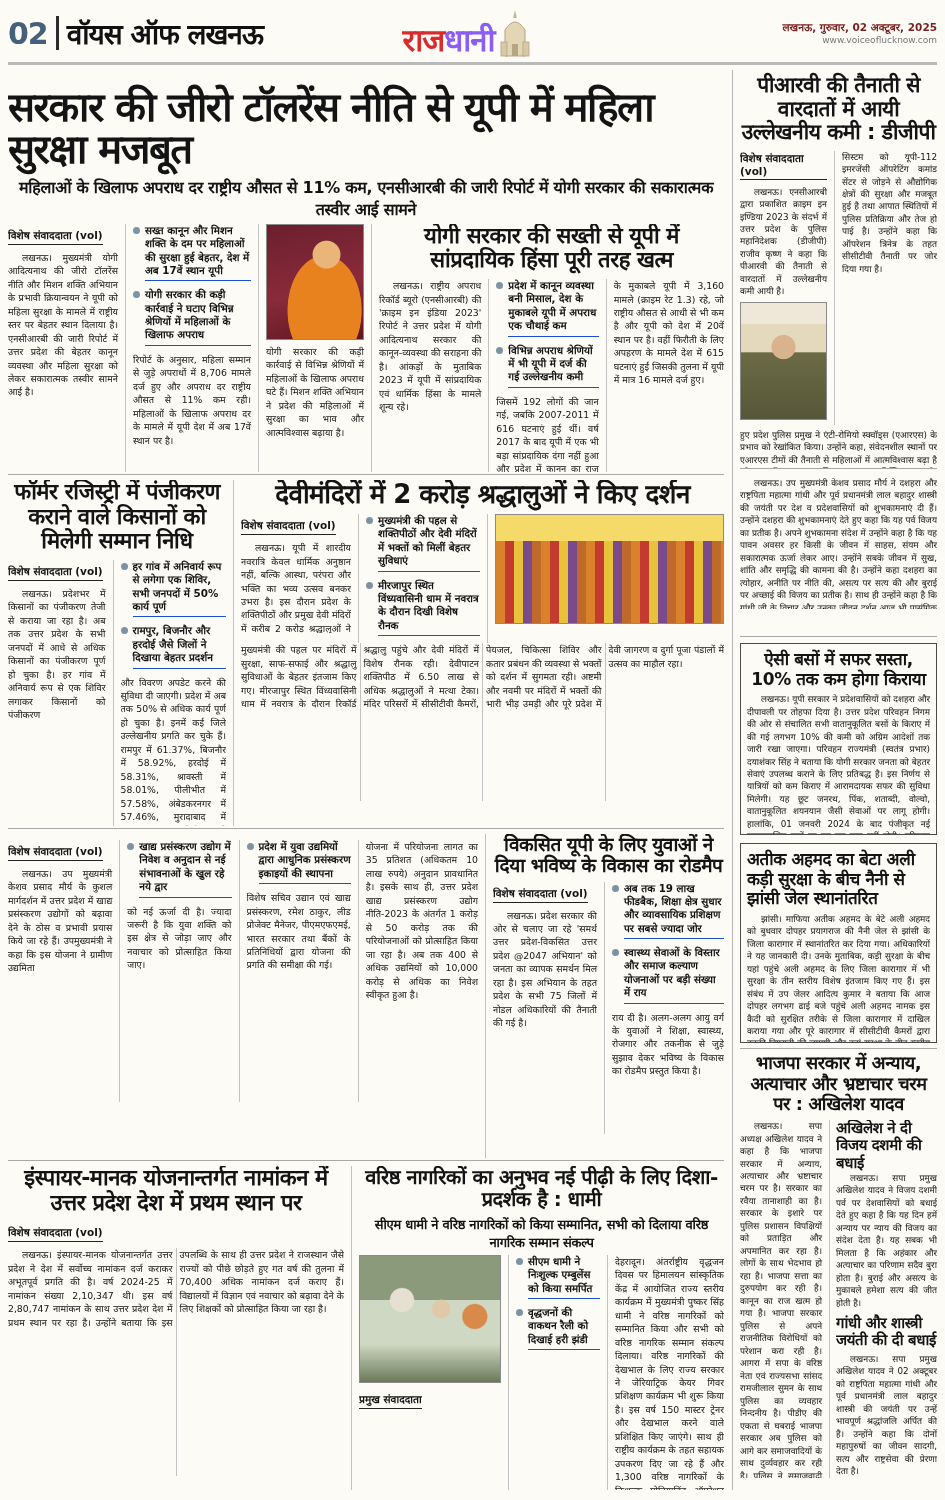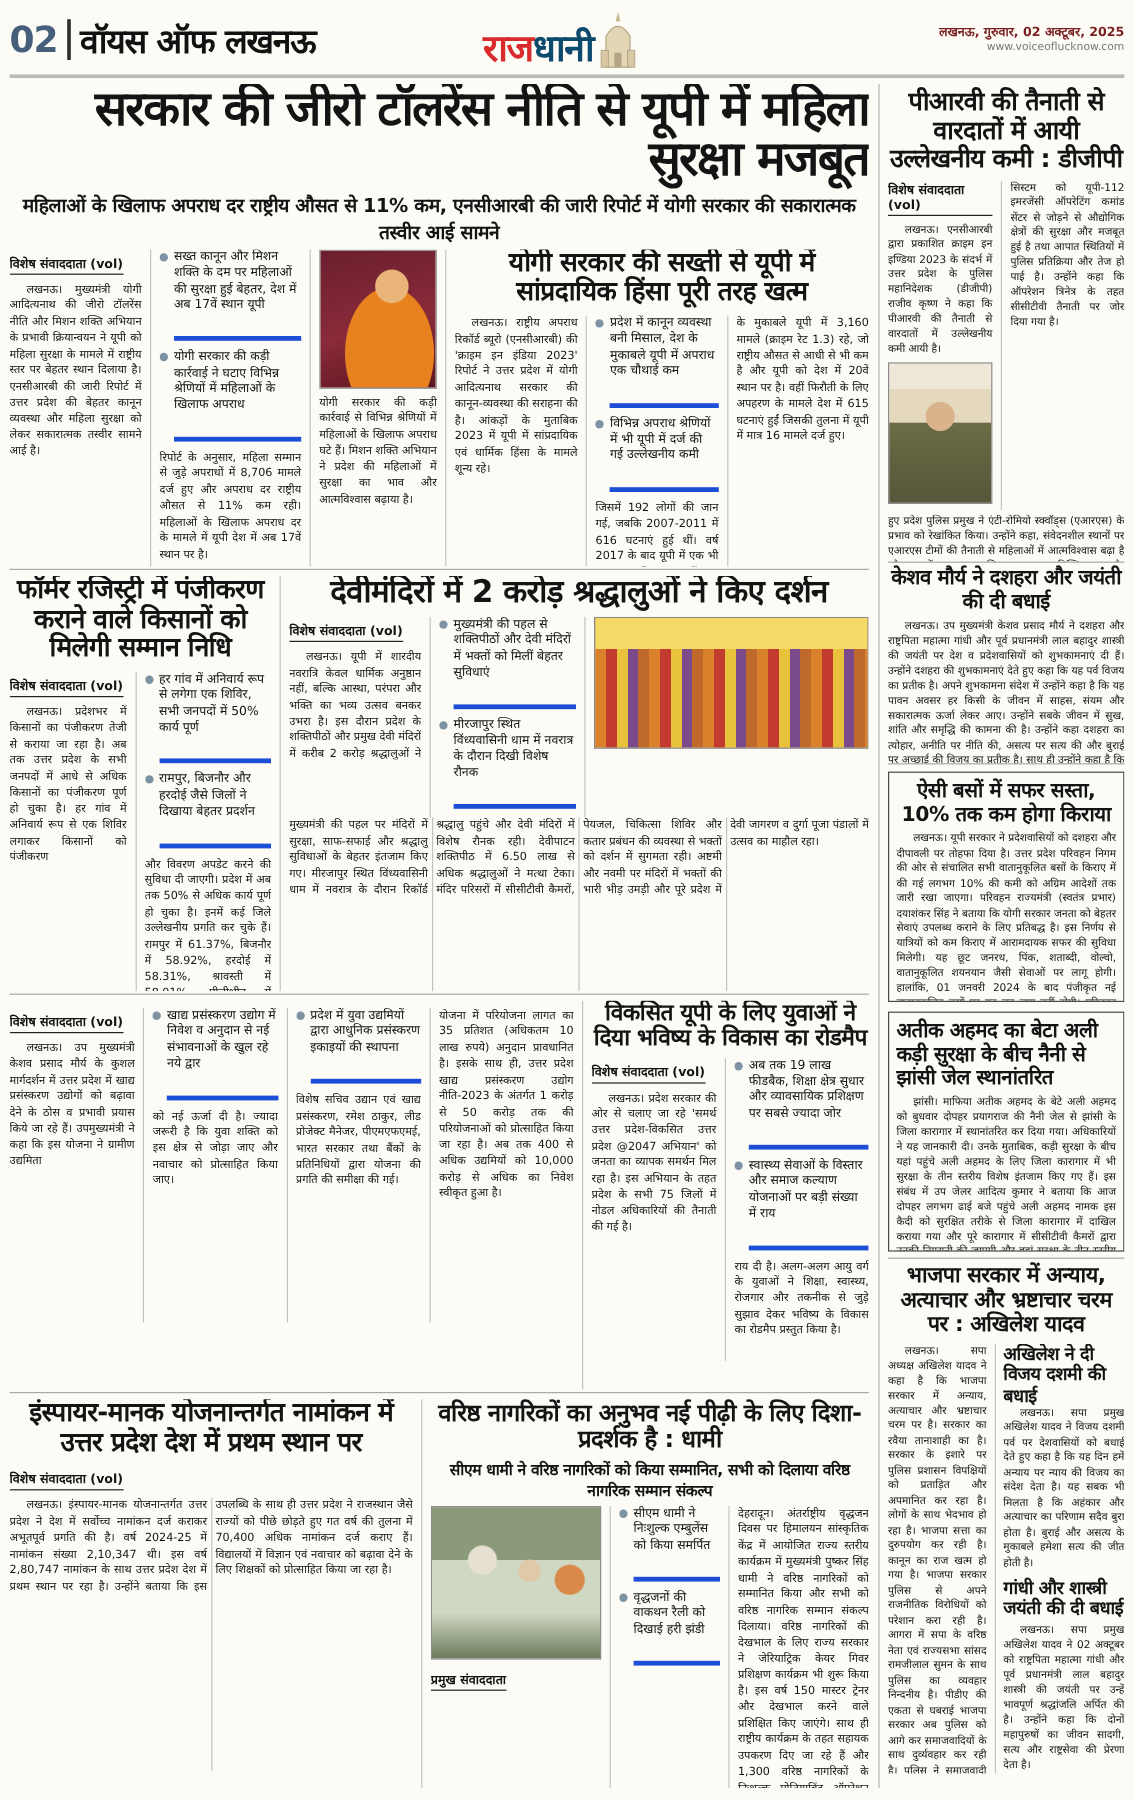--- a/index.html
+++ b/index.html
@@ -9,44 +9,44 @@
 
   
   .masthead { display:flex; align-items:center; justify-content:space-between; height:54px; position:relative; }
   .mast-left { display:flex; align-items:center; gap:8px; }
   .pageno { font-size:30px; font-weight:bold; color:#46607c; letter-spacing:-1px; }
   .mast-bar { width:3px; height:34px; background:#2d2d2d; }
   .papername { font-size:28px; font-weight:bold; color:#111; letter-spacing:-1px; }
   .logo { position:absolute; left:50%; transform:translateX(-50%); display:flex; align-items:flex-end; height:54px; }
   .logo-text { font-size:31px; font-weight:bold; letter-spacing:-1px; z-index:2; }
   .logo-raj { color:#d92b2b; }
-  .logo-dhani { color:#0c4a6e; }
+  .logo-dhani { color:#8b5cf6; }
   .logo svg { margin-left:-8px; z-index:1; }
   .mast-right { text-align:right; line-height:1.35; }
   .dateline { font-size:10.5px; font-weight:bold; color:#7a1f1f; }
   .website { font-size:9px; color:#777; }
   .mast-rule { height:3px; background:#b9b9b9; margin:2px 0 5px; }
 
   
   .layout { display:grid; grid-template-columns:716px 205px; gap:0 8px; }
   .rail { border-left:1px solid #b5b5b5; padding-left:7px; }
   .row { overflow:hidden; }
   .row + .row { border-top:1px solid #a8a8a8; padding-top:5px; margin-top:2px; }
-  .h-xl { font-size:40px; font-weight:bold; line-height:1.06; text-align:right; letter-spacing:-1.5px; }
+  .h-xl { font-size:40px; font-weight:bold; line-height:1.06; text-align:left; letter-spacing:-1.5px;margin-top:16px; }
   .h-sub { font-size:16px; font-weight:bold; text-align:center; margin:5px 0 4px; letter-spacing:-0.3px; }
   .h2 { font-size:22px; font-weight:bold; line-height:1.12; letter-spacing:-0.5px; }
   .h2c { text-align:center; }
   .h3 { font-size:17px; font-weight:bold; line-height:1.15; letter-spacing:-0.4px; }
   .byline { font-size:10.5px; font-weight:bold; display:inline-block; border-bottom:1.5px solid #222; padding-bottom:2px; margin-bottom:6px; }
   .bt { font-size:9.3px; line-height:1.45; text-align:justify; }
   .bt-sm { font-size:8.8px; line-height:1.42; text-align:justify; }
   .indent { text-indent:14px; }
   .bul { display:flex; gap:5px; margin-bottom:7px; }
   .bul .dot { width:7px; height:7px; border-radius:50%; background:#7d93a3; margin-top:3px; flex:0 0 auto; }
-  .bul .txt { font-size:10.3px; font-weight:normal; line-height:1.3; border-bottom:4px solid #1d4ed8; padding-bottom:19px; }
+  .bul .txt { font-size:10.3px; font-weight:bold; line-height:1.3; border-bottom:1px solid #1d4ed8; padding-bottom:3px; }
   .cgrid { display:grid; gap:0 7px; }
   .cr { border-right:1px solid #c2c2c2; padding-right:7px; overflow:hidden; }
   .cl { overflow:hidden; }
   .boxed { border:1px solid #4a4a4a; padding:6px 6px 4px; }
   .photo { width:100%; border:1px solid #8a8a8a; margin-bottom:5px; }
   .ph-yogi { height:116px;
     background: radial-gradient(circle at 62% 26%, #e9b579 0 13%, rgba(0,0,0,0) 14%),
                 radial-gradient(ellipse at 60% 75%, #e8821e 0 45%, rgba(0,0,0,0) 46%),
                 linear-gradient(165deg,#6b1f2e 0%,#8a2a3a 55%,#5d1620 100%); }
   .ph-dgp { height:118px;
@@ -290,21 +290,20 @@
             <div class="photo ph-dgp" style="margin-top:4px;"></div>
           </div>
           <div class="cl">
             <p class="bt-sm">सिस्टम को यूपी-112 इमरजेंसी ऑपरेटिंग कमांड सेंटर से जोड़ने से औद्योगिक क्षेत्रों की सुरक्षा और मजबूत हुई है तथा आपात स्थितियों में पुलिस प्रतिक्रिया और तेज हो पाई है। उन्होंने कहा कि ऑपरेशन त्रिनेत्र के तहत सीसीटीवी तैनाती पर जोर दिया गया है।</p>
           </div>
         </div>
         <p class="bt-sm" style="margin-top:4px; height:92px; overflow:hidden;">हुए प्रदेश पुलिस प्रमुख ने एंटी-रोमियो स्क्वॉड्स (एआरएस) के प्रभाव को रेखांकित किया। उन्होंने कहा, संवेदनशील स्थानों पर एआरएस टीमों की तैनाती से महिलाओं में आत्मविश्वास बढ़ा है और सड़कों पर एक सुरक्षित वातावरण सुनिश्चित हुआ है। डीजीपी ने यह भी कहा कि ऑपरेशन कन्विक्शन के तहत पुलिस और अभियोजन विभाग के समन्वय से अपराधियों को शीघ्र सजा दिलाने पर विशेष बल दिया गया है। इससे अपराधियों में कानून का भय उत्पन्न हुआ है और आम नागरिकों में पुलिस के प्रति विश्वास और भी मजबूत हुआ है।</p>
       </section>
 
       <section class="railsec" style="height:168px;">
-        <h3 class="h3" style="text-align:center;">केशव मौर्य ने दशहरा और जयंती की दी बधाई</h3>
         <p class="bt-sm indent" style="margin-top:4px; height:132px; overflow:hidden;">लखनऊ। उप मुख्यमंत्री केशव प्रसाद मौर्य ने दशहरा और राष्ट्रपिता महात्मा गांधी और पूर्व प्रधानमंत्री लाल बहादुर शास्त्री की जयंती पर देश व प्रदेशवासियों को शुभकामनाएं दी हैं। उन्होंने दशहरा की शुभकामनाएं देते हुए कहा कि यह पर्व विजय का प्रतीक है। अपने शुभकामना संदेश में उन्होंने कहा है कि यह पावन अवसर हर किसी के जीवन में साहस, संयम और सकारात्मक ऊर्जा लेकर आए। उन्होंने सबके जीवन में सुख, शांति और समृद्धि की कामना की है। उन्होंने कहा दशहरा का त्योहार, अनीति पर नीति की, असत्य पर सत्य की और बुराई पर अच्छाई की विजय का प्रतीक है। साथ ही उन्होंने कहा है कि गांधी जी के विचार और उनका जीवन दर्शन आज भी प्रासंगिक है। हम सबको उनके जीवन दर्शन व कृत्यों से न केवल प्रेरणा लेनी चाहिए, बल्कि उसे आत्मसात भी करना चाहिए।</p>
       </section>
 
       <section class="railsec" style="padding-top:6px;">
         <div class="boxed" style="height:192px; overflow:hidden; margin-bottom:8px;">
           <h3 class="h3" style="text-align:center;">ऐसी बसों में सफर सस्ता, 10% तक कम होगा किराया</h3>
           <p class="bt-sm indent" style="margin-top:4px;">लखनऊ। यूपी सरकार ने प्रदेशवासियों को दशहरा और दीपावली पर तोहफा दिया है। उत्तर प्रदेश परिवहन निगम की ओर से संचालित सभी वातानुकूलित बसों के किराए में की गई लगभग 10% की कमी को अग्रिम आदेशों तक जारी रखा जाएगा। परिवहन राज्यमंत्री (स्वतंत्र प्रभार) दयाशंकर सिंह ने बताया कि योगी सरकार जनता को बेहतर सेवाएं उपलब्ध कराने के लिए प्रतिबद्ध है। इस निर्णय से यात्रियों को कम किराए में आरामदायक सफर की सुविधा मिलेगी। यह छूट जनरथ, पिंक, शताब्दी, वोल्वो, वातानुकूलित शयनयान जैसी सेवाओं पर लागू होगी। हालांकि, 01 जनवरी 2024 के बाद पंजीकृत नई वातानुकूलित बसों पर यह छूट लागू नहीं होगी। परिवहन मंत्री ने निर्देश दिए कि निगम की सकल आय पर असर न पड़े, इसके लिए बसों पर तैनात चालक-परिचालकों को प्रेरित कर अधिक यात्रियों को आकर्षित करने के लिए विशेष काउंसलिंग की जाएगी।</p>
         </div>
         <div class="boxed" style="height:200px; overflow:hidden;">
           <h3 class="h3" style="">अतीक अहमद का बेटा अली कड़ी सुरक्षा के बीच नैनी से झांसी जेल स्थानांतरित</h3>

